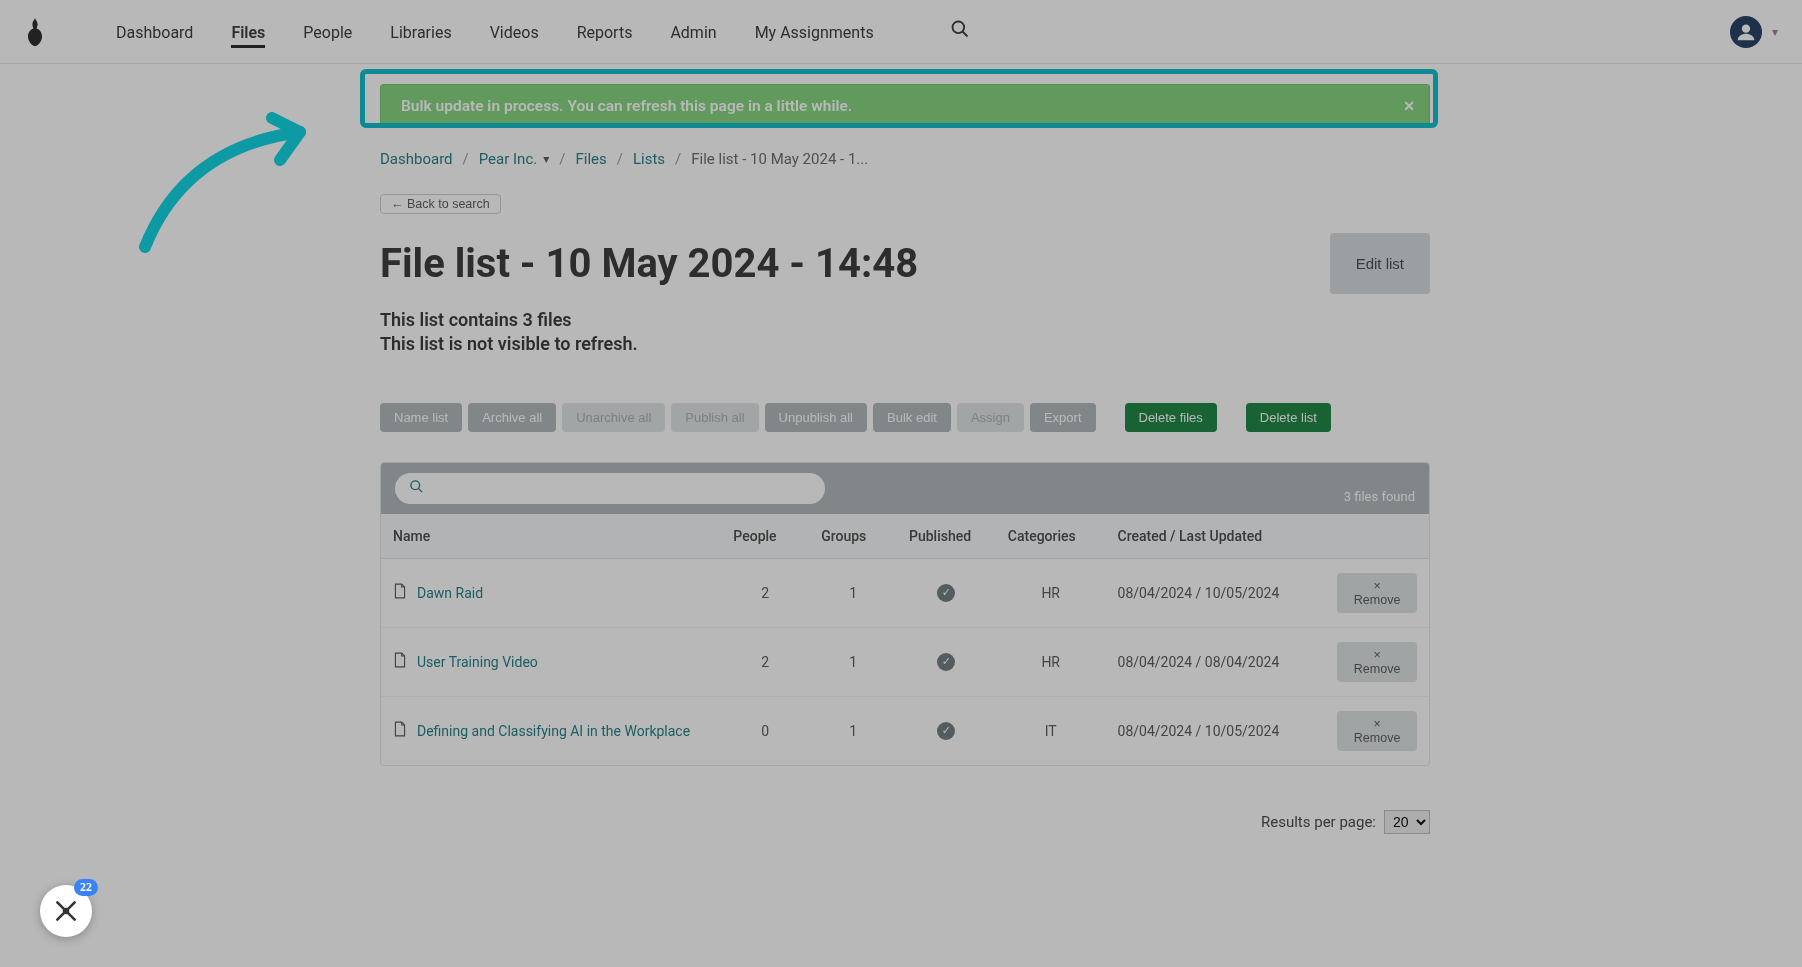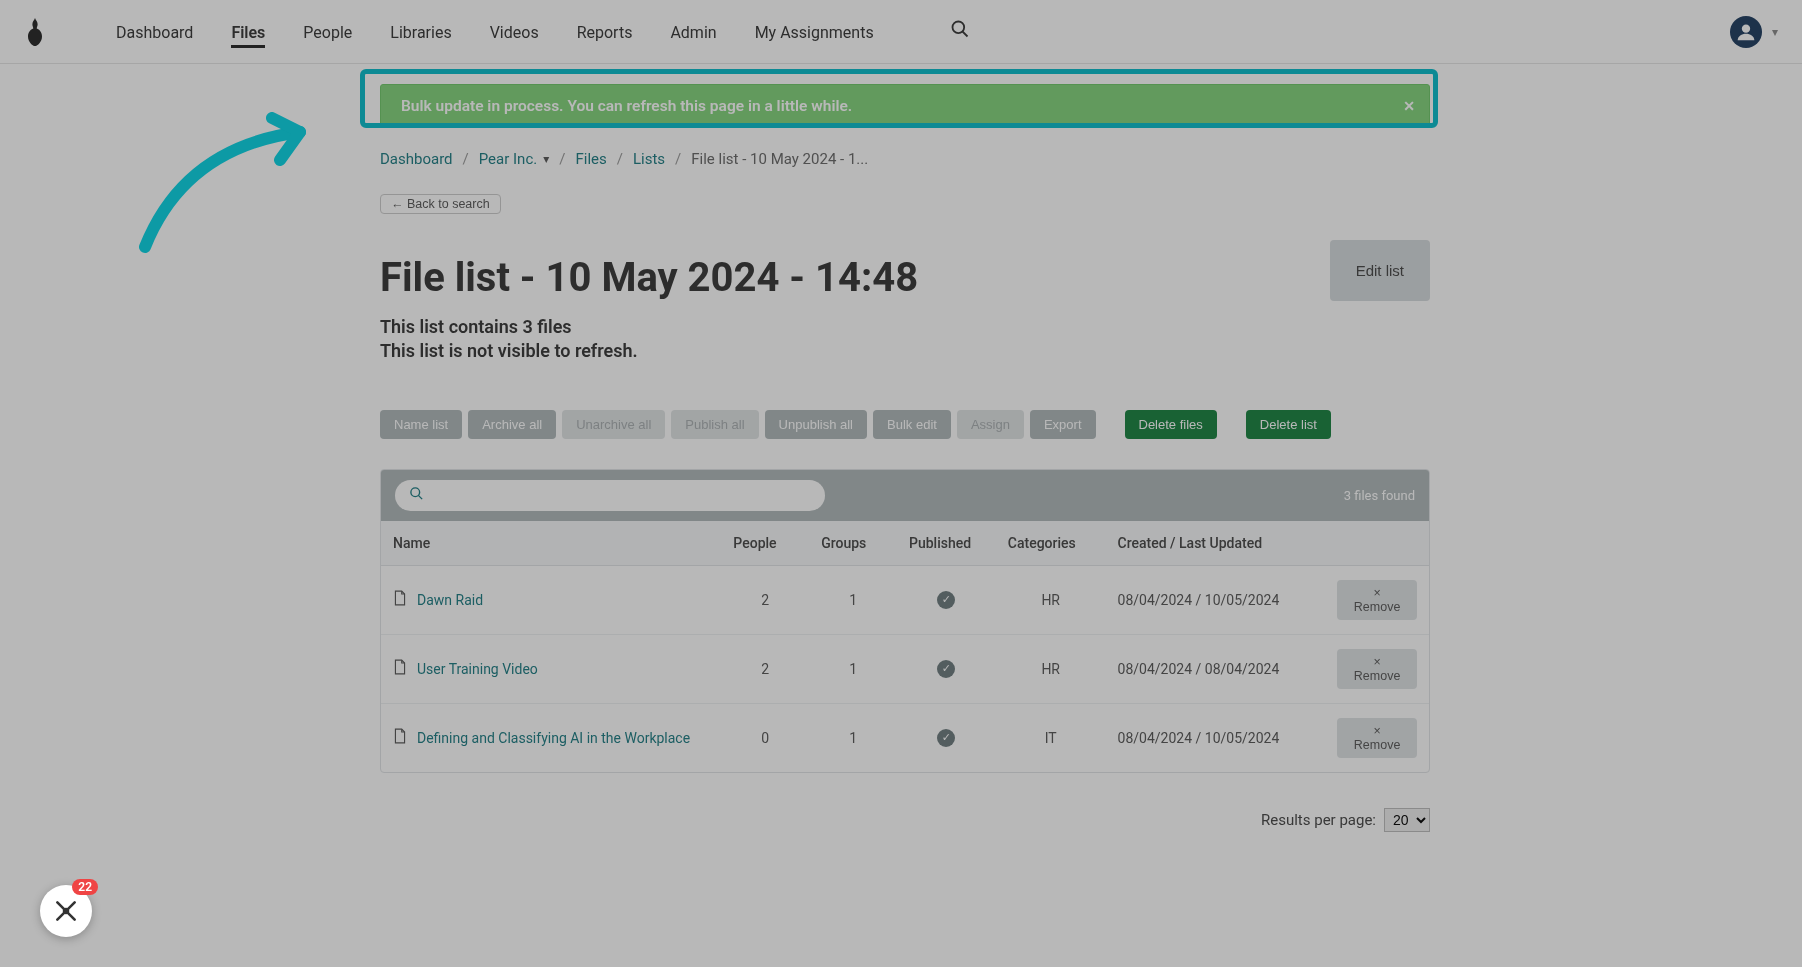--- a/index.html
+++ b/index.html
@@ -125,22 +125,22 @@
     border: 1px solid #ccc;
     background: #fff;
     padding: 2px 10px;
     border-radius: 4px;
     cursor: pointer;
   }
 
   
   .title-row {
     display: flex;
-    align-items: flex-end;
-    margin-top: 26px;
+    align-items: center;
+    margin-top: 19px;
   }
   .title-row h1 {
     font-size: 40px;
     font-weight: 700;
     color: #333;
     flex: 1;
   }
   .edit-list-btn {
     background: #d5dadd;
     color: #444;
@@ -190,21 +190,21 @@
   .tablecard {
     margin-top: 30px;
     border: 1px solid #e0e4e6;
     border-radius: 4px;
     overflow: hidden;
   }
   .tablecard .searchbar {
     background: #aeb7b9;
     padding: 10px 14px;
     display: flex;
-    align-items: center;
+    align-items: flex-end;
     gap: 12px;
   }
   .tablecard .searchbox {
     background: #fff;
     border-radius: 20px;
     padding: 6px 14px;
     display: flex;
     align-items: center;
     gap: 10px;
     width: 430px;
@@ -257,21 +257,21 @@
     border: none;
     font-size: 12.5px;
     padding: 6px 12px;
     border-radius: 4px;
     cursor: pointer;
   }
   .col-center { text-align: center; }
 
   
   .pagerow {
-    margin-top: 35px;
+    margin-top: 44px;
     display: flex;
     justify-content: flex-end;
     align-items: center;
     gap: 8px;
     font-size: 15px;
     color: #444;
   }
   .pagerow select {
     border: 1px solid #bbb;
     padding: 2px 4px;
@@ -309,26 +309,27 @@
     border-radius: 50%;
     background: #fff;
     box-shadow: 0 2px 10px rgba(0,0,0,0.25);
     display: flex; align-items: center; justify-content: center;
     color: #333;
     cursor: pointer;
   }
   .chat-widget .badge {
     position: absolute;
     top: -6px; right: -6px;
-    background: #ef4444;
+    background: #3b82f6;
     color: #fff;
     font-size: 12px;
     font-weight: 600;
     border-radius: 10px;
     padding: 1px 6px;
+    font-family: Liberation Serif, serif;
   }
 </style>
 </head>
 <body>
 
 <div class="topnav">
   <span class="logo">
     <svg viewBox="0 0 24 32" width="22" height="28" fill="currentColor">
         <path d="M12 0c1 3 3 4 3 7 0 2-1 3-1 5 3 1 6 4 6 9 0 6-5 11-8 11s-8-5-8-11c0-5 3-8 6-9 0-2-1-3-1-5 0-3 2-4 3-7z"></path>
       </svg>

